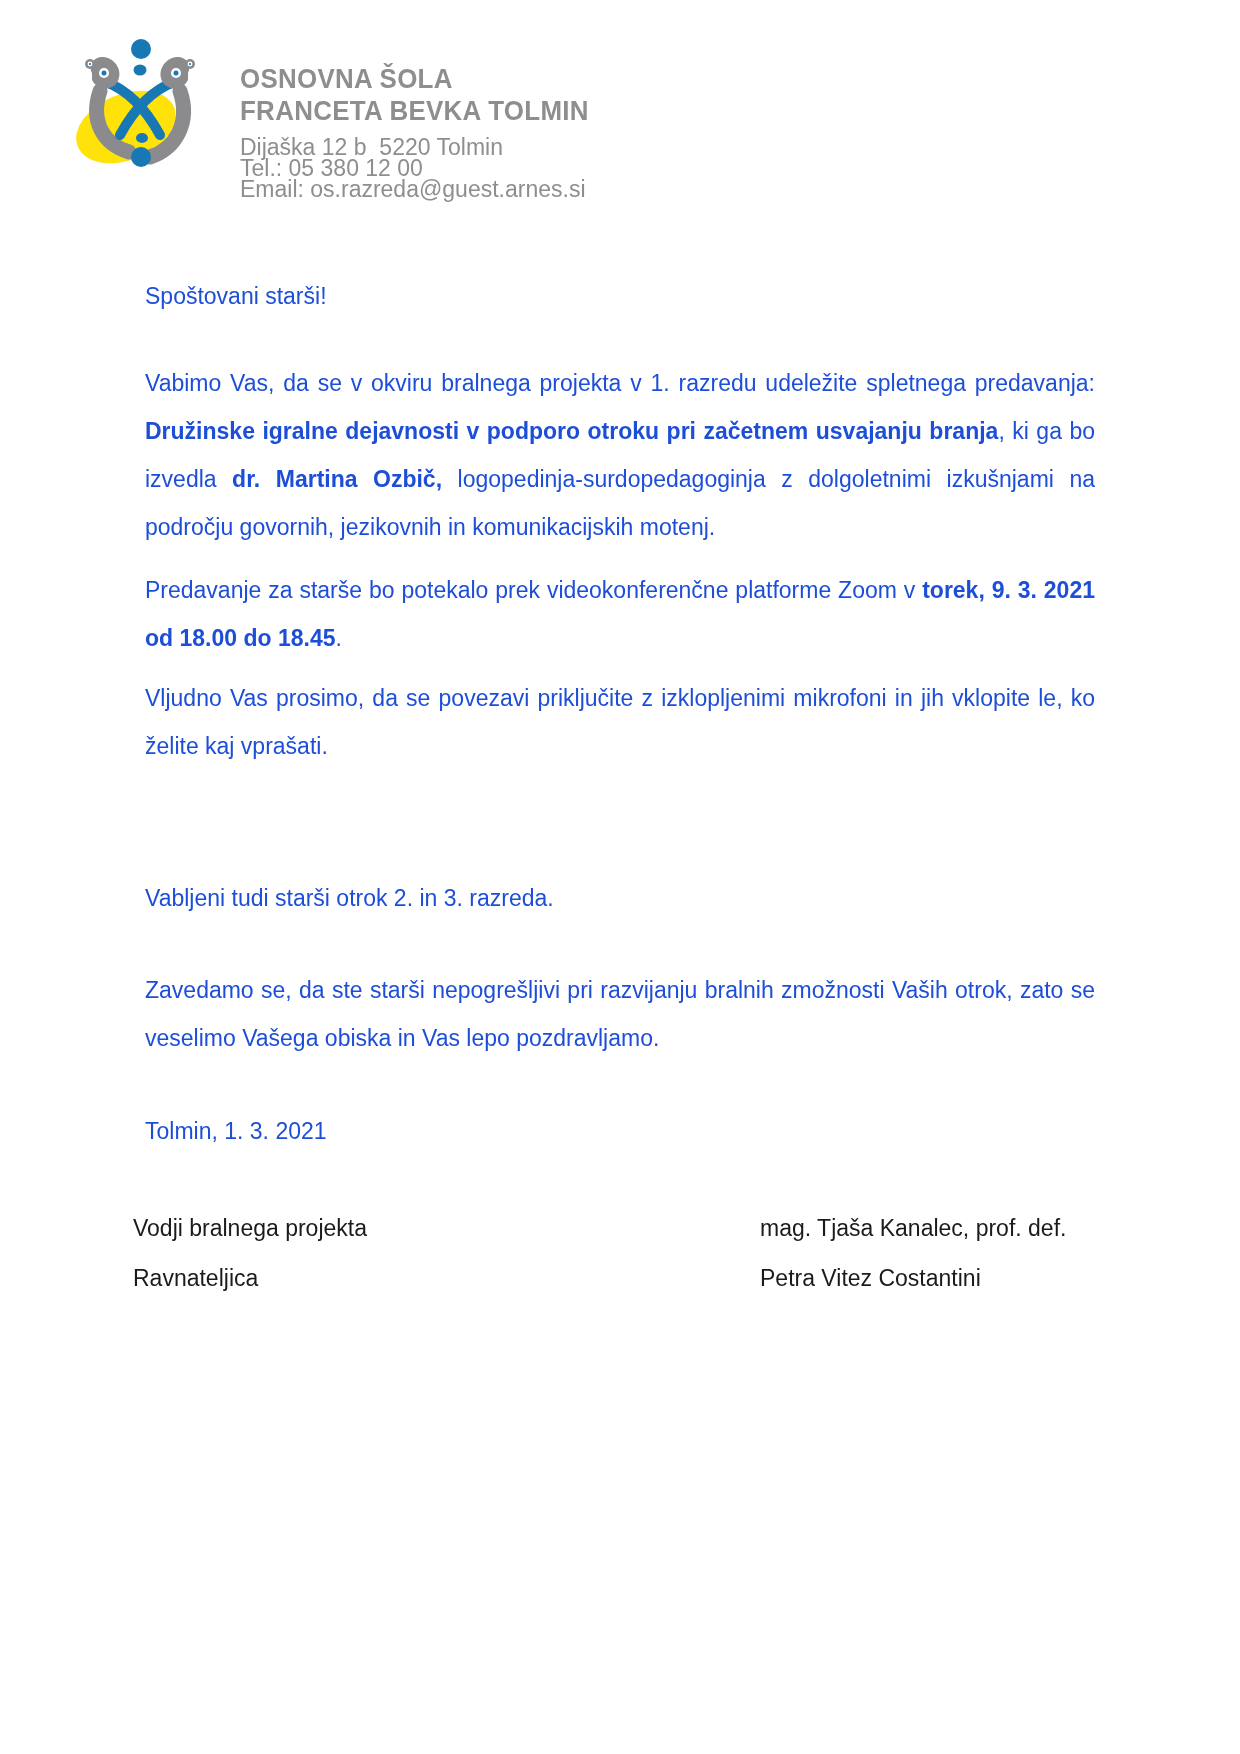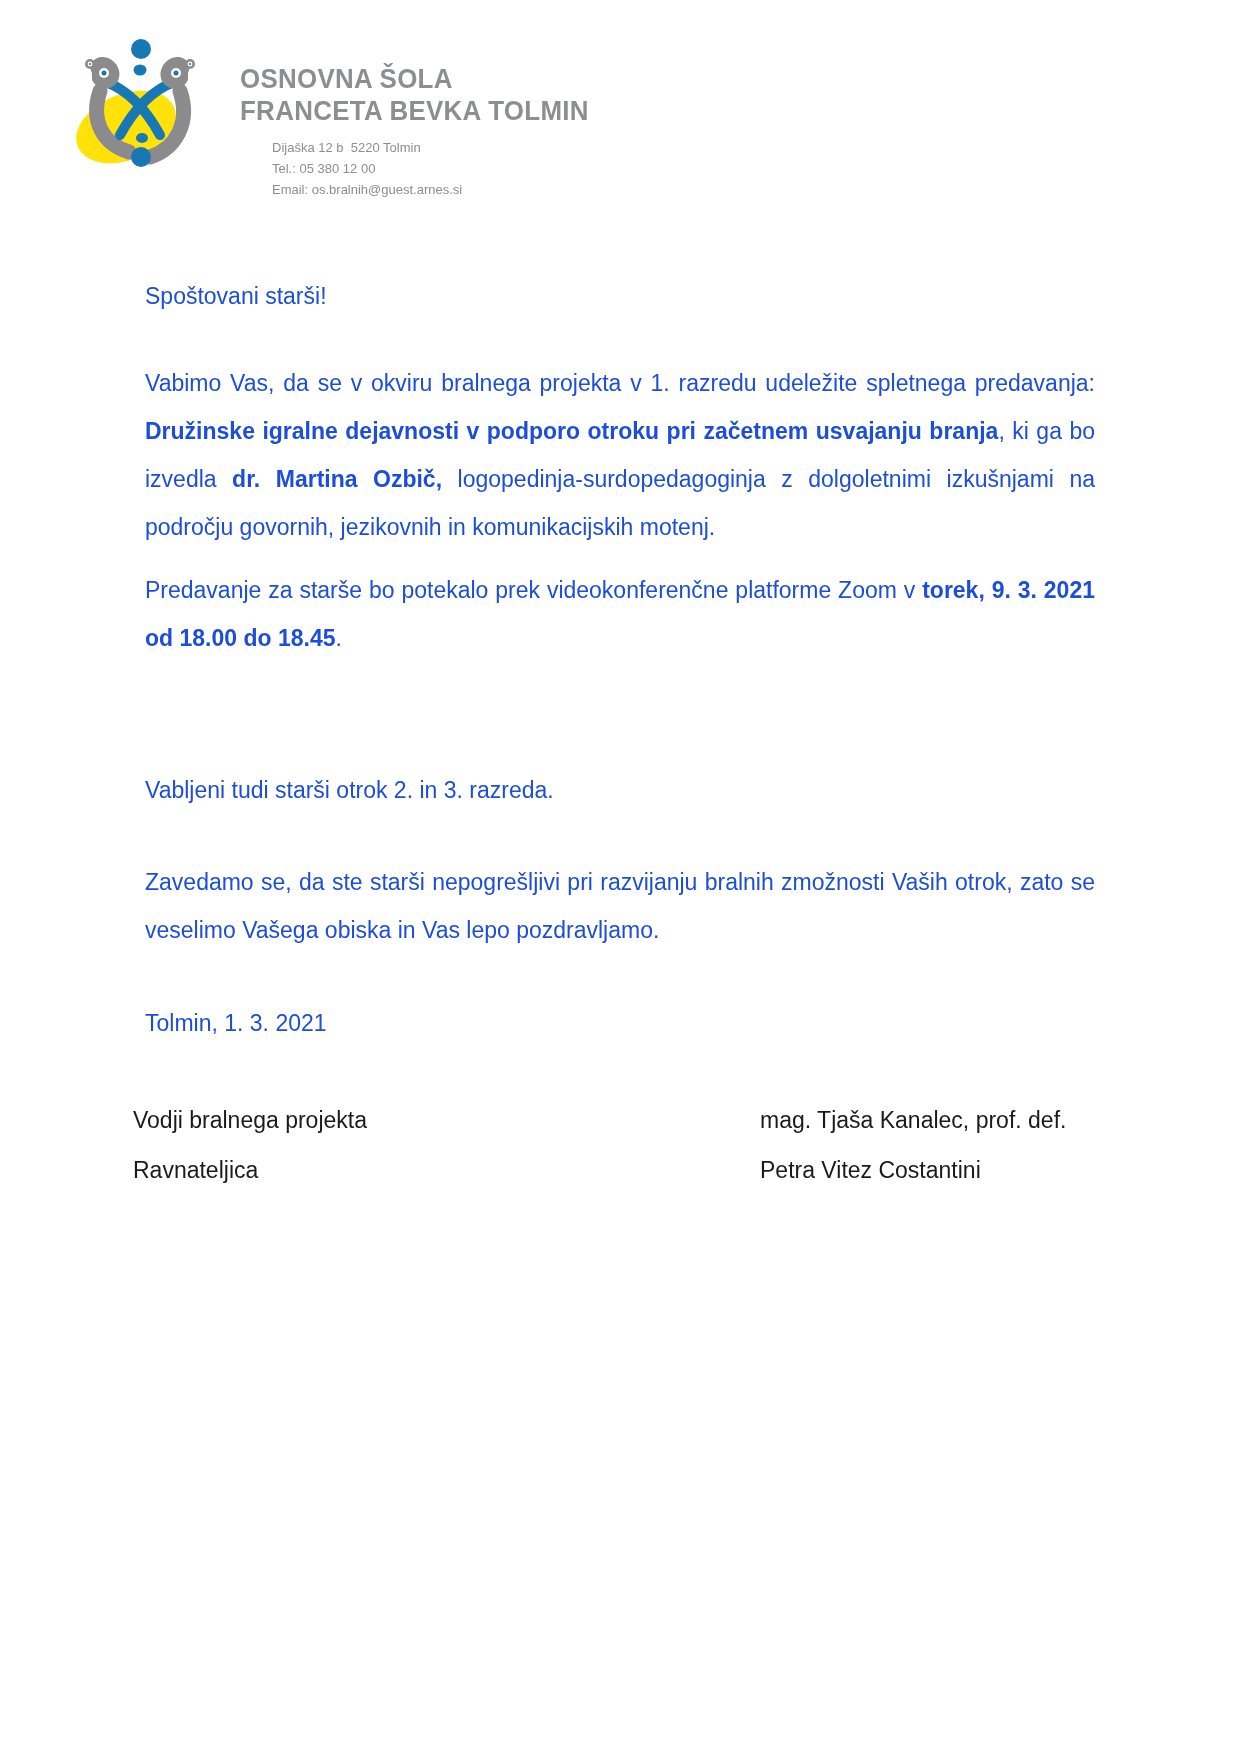--- a/index.html
+++ b/index.html
@@ -26,24 +26,23 @@
     font-size: 27px;
     font-weight: bold;
     color: #8c8e90;
     line-height: 32px;
     letter-spacing: 0.3px;
     transform: scaleX(0.96);
     transform-origin: left top;
   }
   .addr-block {
     margin-top: 10px;
-    font-size: 13px;
+    font-size: 23px;
     color: #8c8e90;
     line-height: 21px;
-    margin-left: 32px;
   }
   .addr-block div { white-space: pre; }
   
   .content { padding: 0 133px; }
   .title {
     margin: 82px 0 0 0;
     font-size: 22px;
     font-weight: bold;
     line-height: 34px;
     white-space: nowrap;
@@ -126,34 +125,35 @@
     </svg>
 
     <div class="head-text">
       <div class="school-name">
         <div>OSNOVNA ŠOLA</div>
         <div>FRANCETA BEVKA TOLMIN</div>
       </div>
       <div class="addr-block">
         <div>Dijaška 12 b  5220 Tolmin</div>
         <div>Tel.: 05 380 12 00</div>
-        <div>Email: os.bralnih@guest.arnes.si</div>
+        <div>Email: os.razreda@guest.arnes.si</div>
       </div>
     </div>
   </header>
 
   <main class="content">
 
 
     <p class="bp single greeting">Spoštovani starši!</p>
 
     <p class="bp p1"><span>Vabimo Vas, da se v okviru bralnega projekta v 1. razredu udeležite spletnega predavanja: </span><span class="b">Družinske igralne dejavnosti v podporo otroku pri začetnem usvajanju branja</span><span>, ki ga bo izvedla </span><span class="b">dr. Martina Ozbič,</span><span> logopedinja-surdopedagoginja z dolgoletnimi izkušnjami na področju govornih, jezikovnih in komunikacijskih motenj.</span></p>
 
     <p class="bp p2"><span>Predavanje za starše bo potekalo prek videokonferenčne platforme Zoom v </span><span class="b">torek, 9. 3. 2021 od 18.00 do 18.45</span><span>.</span></p>
 
+    <p class="bp p3">Vljudno Vas prosimo, da se povezavi priključite z izklopljenimi mikrofoni in jih vklopite le, ko želite kaj vprašati.</p>
 
     <p class="bp single p4">Vabljeni tudi starši otrok 2. in 3. razreda.</p>
 
     <p class="bp p5">Zavedamo se, da ste starši nepogrešljivi pri razvijanju bralnih zmožnosti Vaših otrok, zato se veselimo Vašega obiska in Vas lepo pozdravljamo.</p>
 
     <p class="bp single dateline">Tolmin, 1. 3. 2021</p>
 
     <div class="sig-grid">
       <div class="cell">Vodji bralnega projekta</div>
       <div class="cell">mag. Tjaša Kanalec, prof. def.</div>

